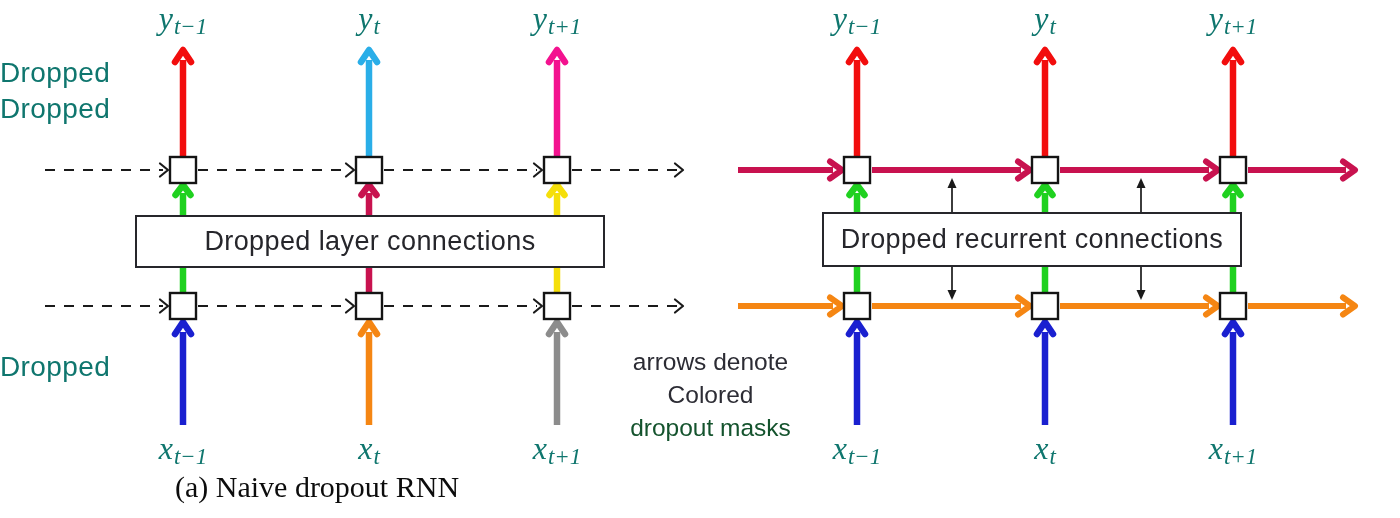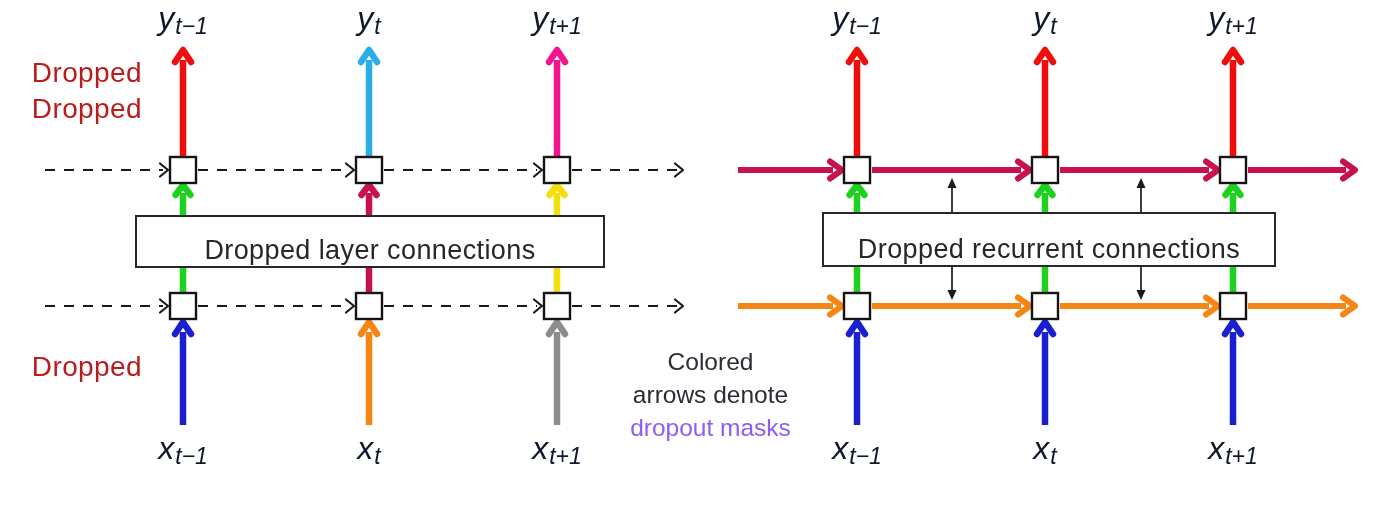--- a/index.html
+++ b/index.html
@@ -1,36 +1,36 @@
 <!DOCTYPE html>
 <html><head>
 <meta charset="utf-8">
 <style>
   html,body{margin:0;padding:0;background:#ffffff;}
   body{width:1400px;height:518px;position:relative;overflow:hidden;
        font-family:"Liberation Sans",sans-serif;}
   .fig{position:absolute;left:0;top:0;width:1400px;height:518px;}
   #art{position:absolute;left:0;top:0;z-index:1;}
-  .sideLabel{position:absolute;z-index:3;text-align:right;font-size:28px;line-height:36px;
-             color:#b91c1c;letter-spacing:.4px;}
+  .sideLabel{position:absolute;z-index:3;text-align:left;font-size:28px;line-height:36px;
+             color:#0f766e;letter-spacing:.4px;}
   #droppedOutput{left:0;top:55px;width:142px;}
   #droppedInput{left:0;top:349px;width:142px;}
   .boxLabel{position:absolute;z-index:2;background:#fff;border:2.4px solid #26262b;
-            box-sizing:border-box;display:flex;align-items:flex-end;justify-content:center;
+            box-sizing:border-box;display:flex;align-items:center;justify-content:center;
             font-size:27px;color:#26262b;letter-spacing:.4px;white-space:nowrap;}
   #boxA{left:135px;top:215px;width:470px;height:53px;}
-  #boxB{left:822px;top:212px;width:454px;height:55px;}
+  #boxB{left:822px;top:212px;width:420px;height:55px;}
   .note{position:absolute;z-index:3;left:608px;top:345px;width:205px;text-align:center;
         font-size:24.5px;line-height:33px;color:#2c2c34;}
   .caption{position:absolute;z-index:3;width:400px;text-align:center;font-size:30px;
            color:#0c0c0c;font-family:"Liberation Serif",serif;}
   #capA{left:117px;top:470px;}
   #capB{left:790px;top:470px;}
   .mlabel{position:absolute;z-index:3;width:160px;text-align:center;
-          font-family:Liberation Sans, sans-serif;color:#0f172a;white-space:nowrap;}
+          font-family:Liberation Serif, serif;color:#0f766e;white-space:nowrap;}
   .mlabel .b{font-style:italic;font-size:32px;}
   .mlabel .s{font-style:italic;font-size:23px;position:relative;top:5px;margin-left:1px;}
 </style>
 </head>
 <body>
 
 <div class="fig">
 
   <svg id="art" width="1400" height="518" viewBox="0 0 1400 518">
       <g>
@@ -144,25 +144,26 @@
 
   <div class="boxLabel" id="boxA">
     <span>Dropped layer connections</span>
   </div>
 
   <div class="boxLabel" id="boxB">
     <span>Dropped recurrent connections</span>
   </div>
 
   <div class="note">
+    <div>arrows denote</div>
     <div>Colored</div>
-    <div>arrows denote</div>
-    <div id="noteBlue" style="color: #8b5cf6;">dropout masks</div>
+    <div id="noteBlue" style="color: #14532d;">dropout masks</div>
   </div>
 
+  <div class="caption" id="capA">(a) Naive dropout RNN</div>
 
   <div id="mathLabels">
       <div class="mlabel" style="left: 103px; top: 0px;"><span class="b">y</span><span class="s">t−1</span></div>
       <div class="mlabel" style="left: 289px; top: 0px;"><span class="b">y</span><span class="s">t</span></div>
       <div class="mlabel" style="left: 477px; top: 0px;"><span class="b">y</span><span class="s">t+1</span></div>
       <div class="mlabel" style="left: 103px; top: 430px;"><span class="b">x</span><span class="s">t−1</span></div>
       <div class="mlabel" style="left: 289px; top: 430px;"><span class="b">x</span><span class="s">t</span></div>
       <div class="mlabel" style="left: 477px; top: 430px;"><span class="b">x</span><span class="s">t+1</span></div>
       <div class="mlabel" style="left: 777px; top: 0px;"><span class="b">y</span><span class="s">t−1</span></div>
       <div class="mlabel" style="left: 965px; top: 0px;"><span class="b">y</span><span class="s">t</span></div>

